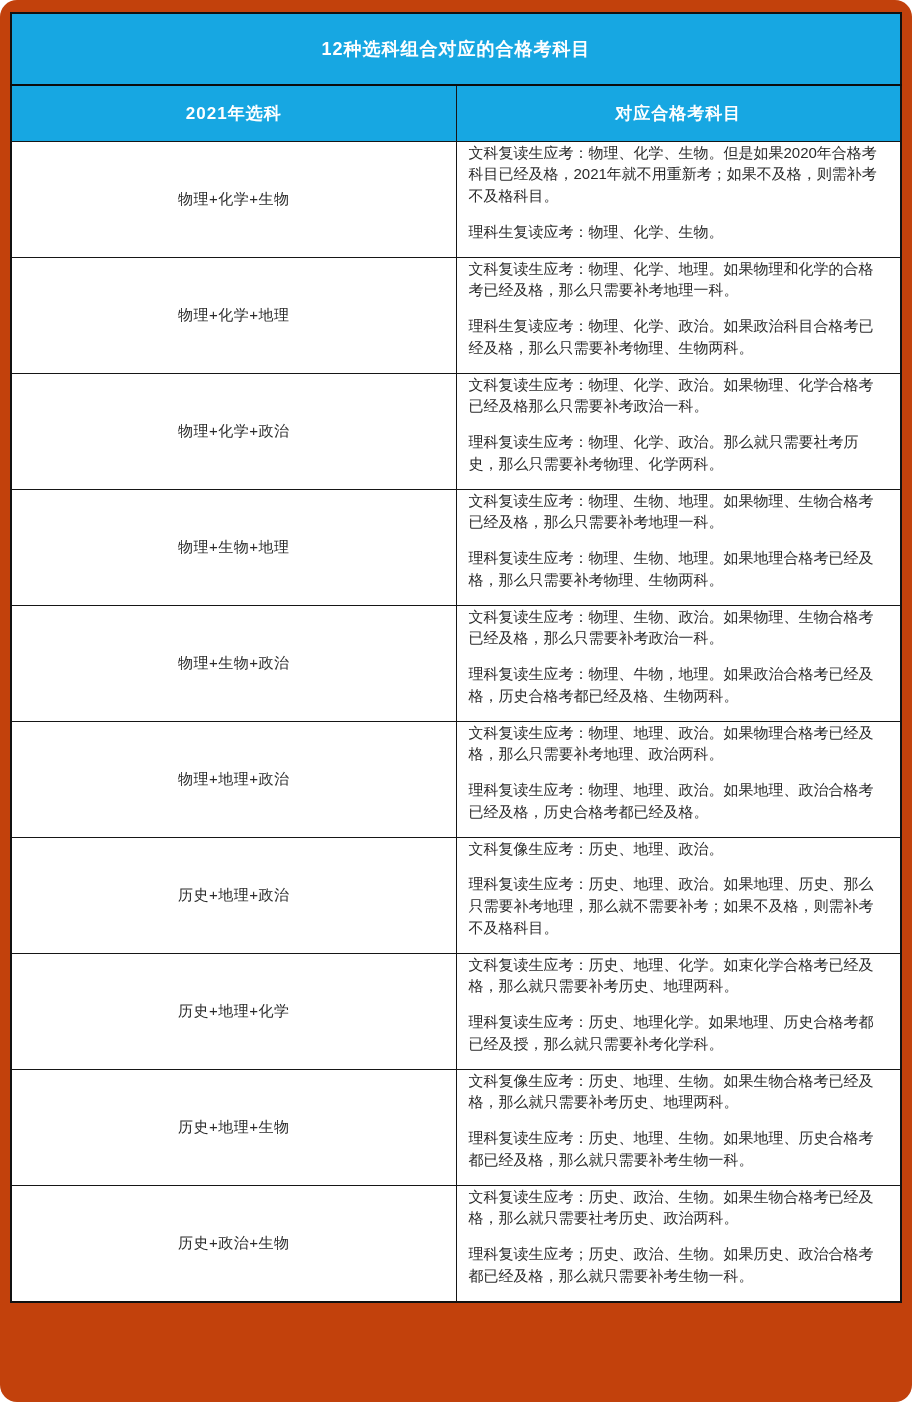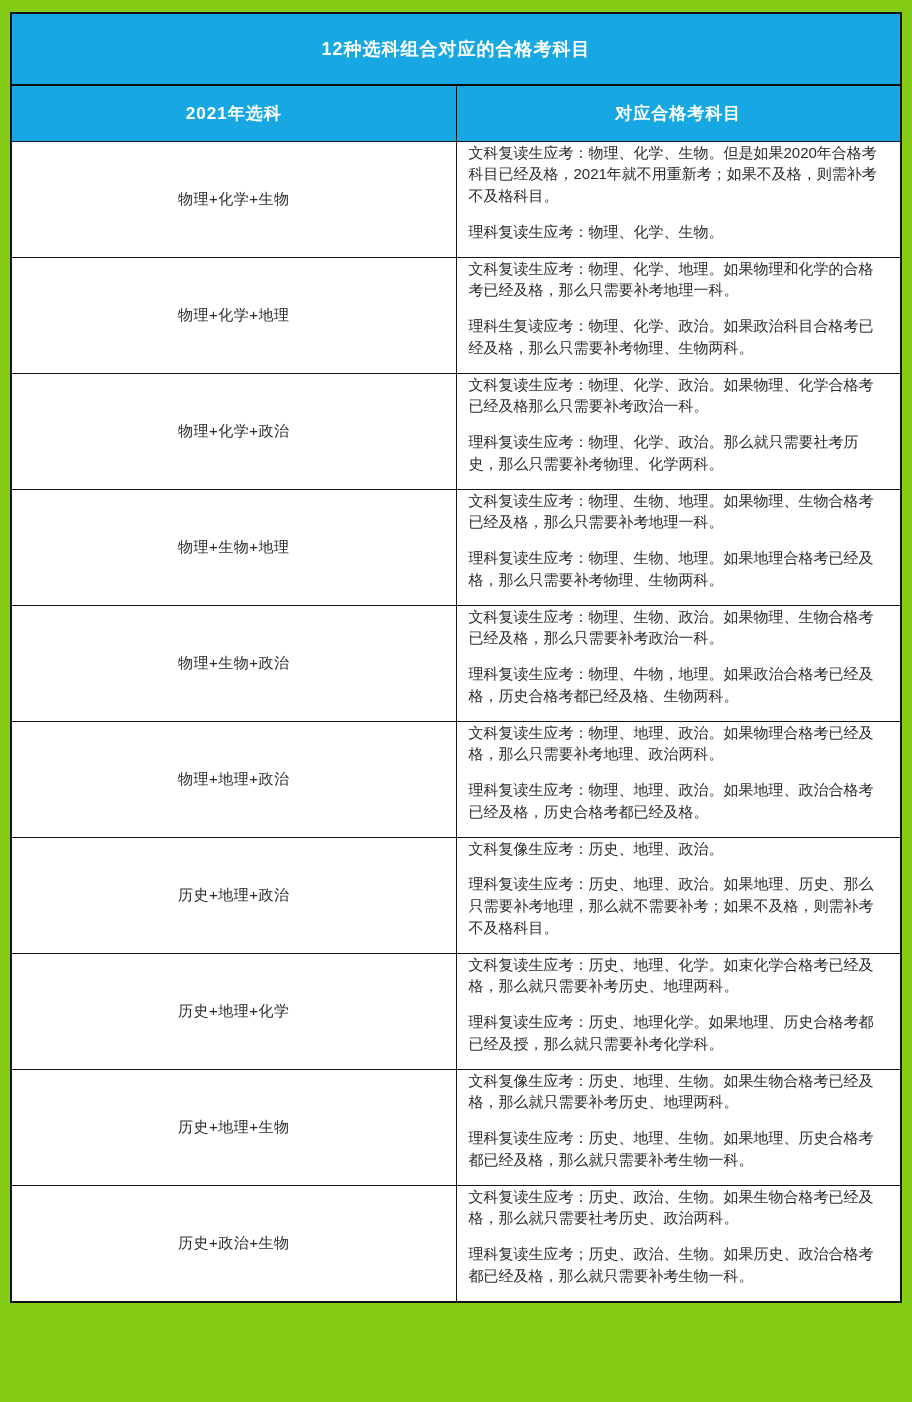--- a/index.html
+++ b/index.html
@@ -4,22 +4,23 @@
 <style>
   * { margin: 0; padding: 0; box-sizing: border-box; }
   html, body {
     width: 912px;
     background: #ffffff;
     font-family: "Liberation Sans", "DejaVu Sans", sans-serif;
   }
   .page {
     width: 912px;
     height: 1402px;
-    background: #84cc16;
+    background: #c2410c;
     padding: 12px 10px 9px 10px;
+    border-radius: 17px;
   }
   table.combo-table {
     width: 892px;
     border-collapse: collapse;
     table-layout: fixed;
     border: 2px solid #111111;
   }
   .combo-table th, .combo-table td {
     border: 1px solid #161616;
     vertical-align: middle;
@@ -79,21 +80,21 @@
       <tr class="colhead-row">
         <th class="col-combo">2021年选科</th>
         <th class="col-detail">对应合格考科目</th>
       </tr>
     </thead>
     <tbody>
   <tr>
     <td class="combo-cell">物理+化学+生物</td>
     <td class="detail-cell">
       <p>文科复读生应考：物理、化学、生物。但是如果2020年合格考科目已经及格，2021年就不用重新考；如果不及格，则需补考不及格科目。</p>
-      <p>理科复读生应考：物理、化学、生物。</p>
+      <p>理科生复读应考：物理、化学、生物。</p>
     </td>
   </tr>
 
   <tr>
     <td class="combo-cell">物理+化学+地理</td>
     <td class="detail-cell">
       <p>文科复读生应考：物理、化学、地理。如果物理和化学的合格考已经及格，那么只需要补考地理一科。</p>
       <p>理科生复读应考：物理、化学、政治。如果政治科目合格考已经及格，那么只需要补考物理、生物两科。</p>
     </td>
   </tr>

